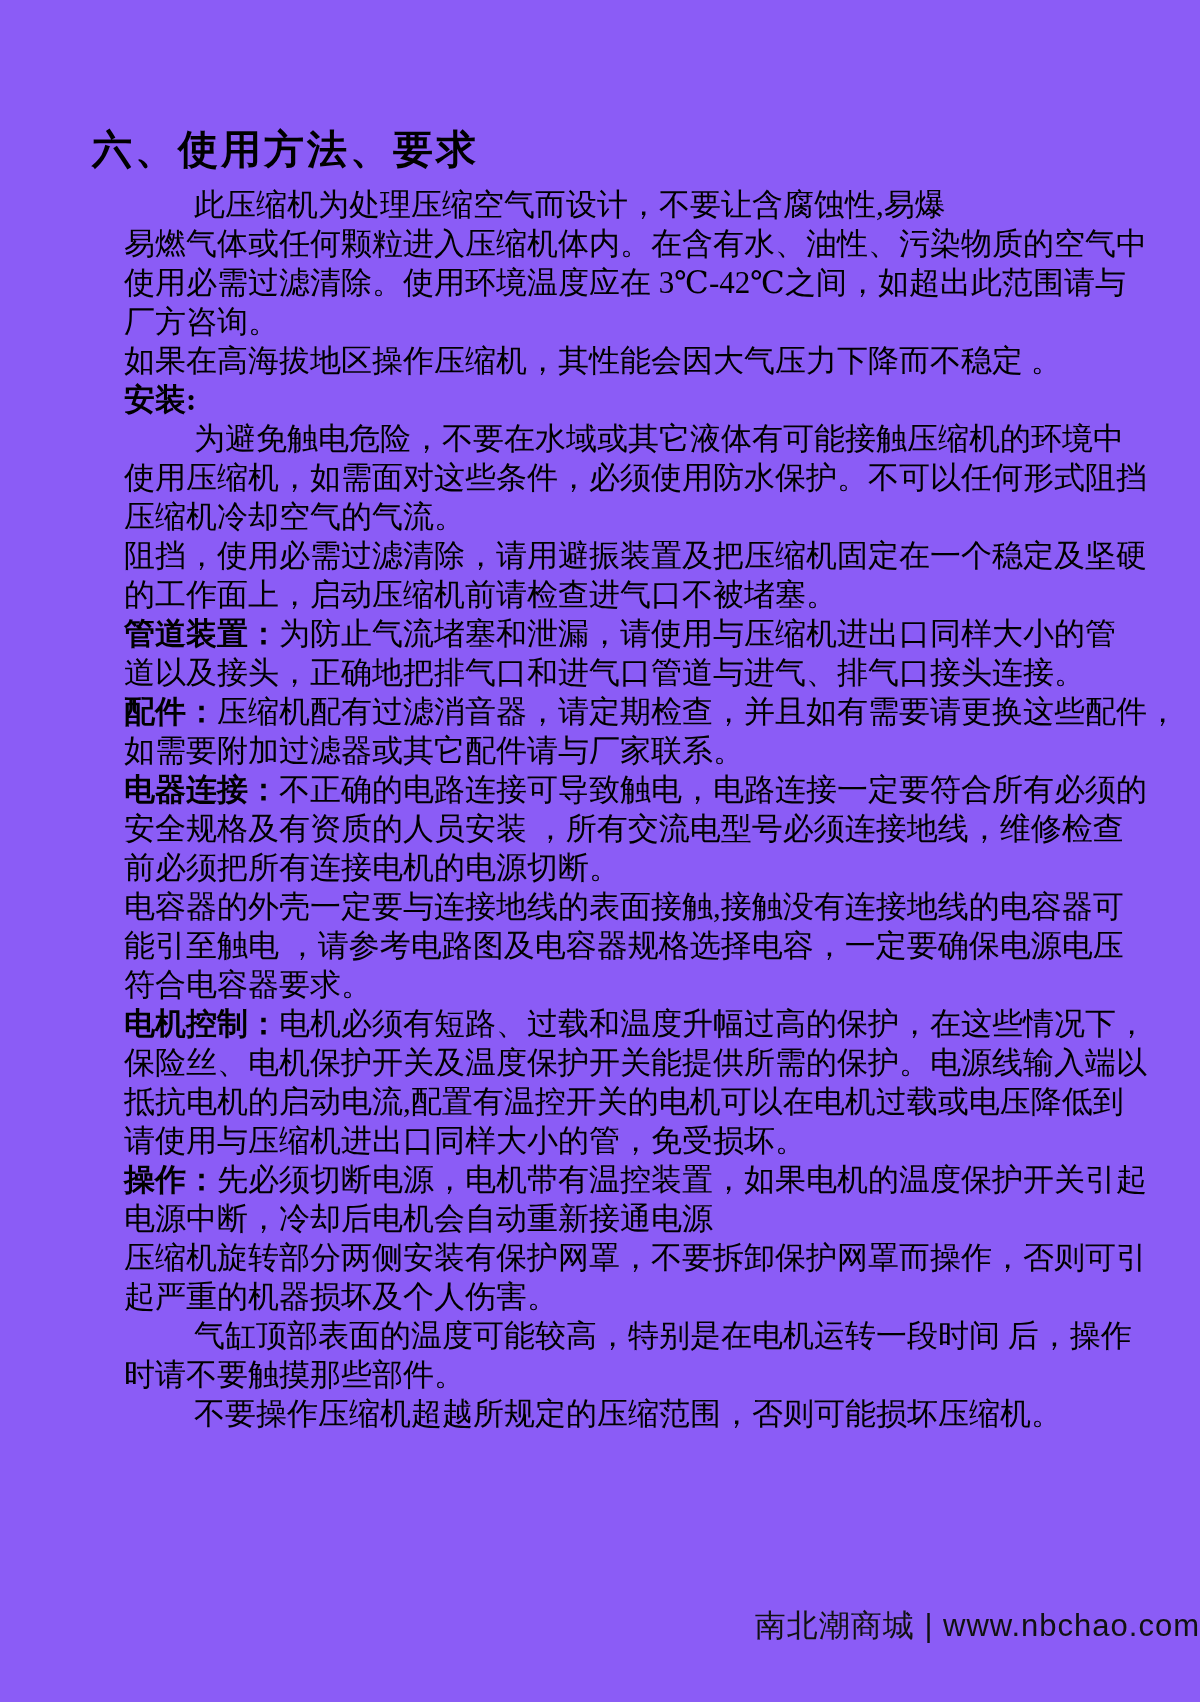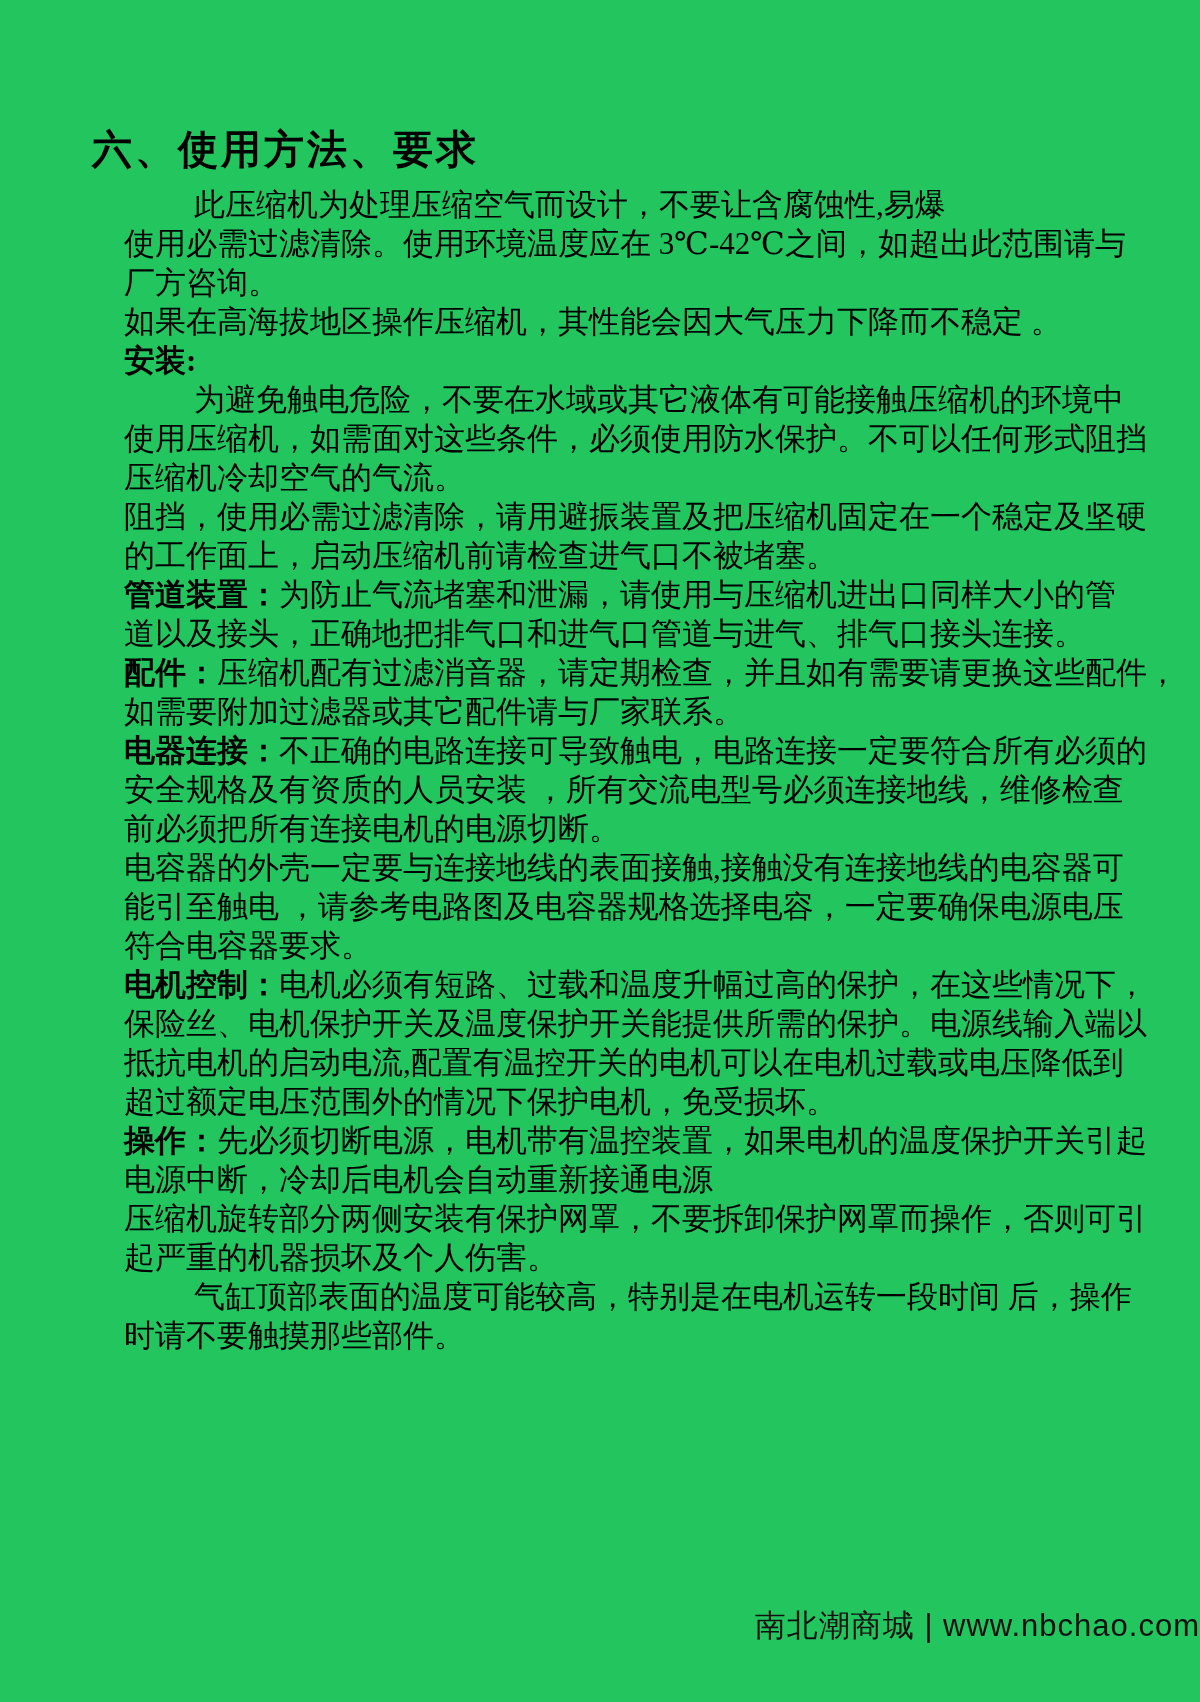--- a/index.html
+++ b/index.html
@@ -4,21 +4,21 @@
 <style>
   html, body {
     margin: 0;
     padding: 0;
     background: #ffffff;
   }
   .page {
     position: relative;
     width: 1200px;
     height: 1702px;
-    background: #22c55e;
+    background: #8b5cf6;
     color: #000000;
     font-family: "Liberation Serif", "DejaVu Serif", serif;
     overflow: hidden;
     box-sizing: border-box;
     padding: 126px 93px 0 92px;
   }
   h1.doc-title {
     margin: 0 0 11px 0;
     font-size: 40px;
     line-height: 48px;
@@ -59,20 +59,21 @@
 </head>
 <body>
 
 <div class="page">
 
   <h1 class="doc-title">六、使用方法、要求</h1>
 
   <div class="doc-body" id="doc-body">
     <p class="line indent"><b class="label"></b><span class="text">此压缩机为处理压缩空气而设计，不要让含腐蚀性,易爆</span></p>
 
+    <p class="line"><b class="label"></b><span class="text">易燃气体或任何颗粒进入压缩机体内。在含有水、油性、污染物质的空气中</span></p>
 
     <p class="line"><b class="label"></b><span class="text">使用必需过滤清除。使用环境温度应在 3℃-42℃之间，如超出此范围请与</span></p>
 
     <p class="line"><b class="label"></b><span class="text">厂方咨询。</span></p>
 
 
     <p class="line"><b class="label"></b><span class="text">如果在高海拔地区操作压缩机，其性能会因大气压力下降而不稳定 。</span></p>
 
     <p class="line"><b class="label">安装:</b><span class="text"></span></p>
 
@@ -106,33 +107,34 @@
     <p class="line"><b class="label"></b><span class="text">能引至触电 ，请参考电路图及电容器规格选择电容，一定要确保电源电压</span></p>
 
     <p class="line"><b class="label"></b><span class="text">符合电容器要求。</span></p>
 
     <p class="line"><b class="label">电机控制：</b><span class="text">电机必须有短路、过载和温度升幅过高的保护，在这些情况下，</span></p>
 
     <p class="line"><b class="label"></b><span class="text">保险丝、电机保护开关及温度保护开关能提供所需的保护。电源线输入端以</span></p>
 
     <p class="line"><b class="label"></b><span class="text">抵抗电机的启动电流,配置有温控开关的电机可以在电机过载或电压降低到</span></p>
 
-    <p class="line"><b class="label"></b><span class="text">超过额定电压范围外的情况下保护电机，免受损坏。</span></p>
+    <p class="line"><b class="label"></b><span class="text">请使用与压缩机进出口同样大小的管，免受损坏。</span></p>
 
     <p class="line"><b class="label">操作：</b><span class="text">先必须切断电源，电机带有温控装置，如果电机的温度保护开关引起</span></p>
 
     <p class="line"><b class="label"></b><span class="text">电源中断，冷却后电机会自动重新接通电源</span></p>
 
     <p class="line"><b class="label"></b><span class="text">压缩机旋转部分两侧安装有保护网罩，不要拆卸保护网罩而操作，否则可引</span></p>
 
     <p class="line"><b class="label"></b><span class="text">起严重的机器损坏及个人伤害。</span></p>
 
     <p class="line indent"><b class="label"></b><span class="text">气缸顶部表面的温度可能较高，特别是在电机运转一段时间 后，操作</span></p>
 
     <p class="line"><b class="label"></b><span class="text">时请不要触摸那些部件。</span></p>
 
+    <p class="line indent"><b class="label"></b><span class="text">不要操作压缩机超越所规定的压缩范围，否则可能损坏压缩机。</span></p>
   </div>
 
   <div class="footer">
     <span>南北潮商城 | www.nbchao.com</span>
   </div>
 
 </div>
 
 </body></html>

